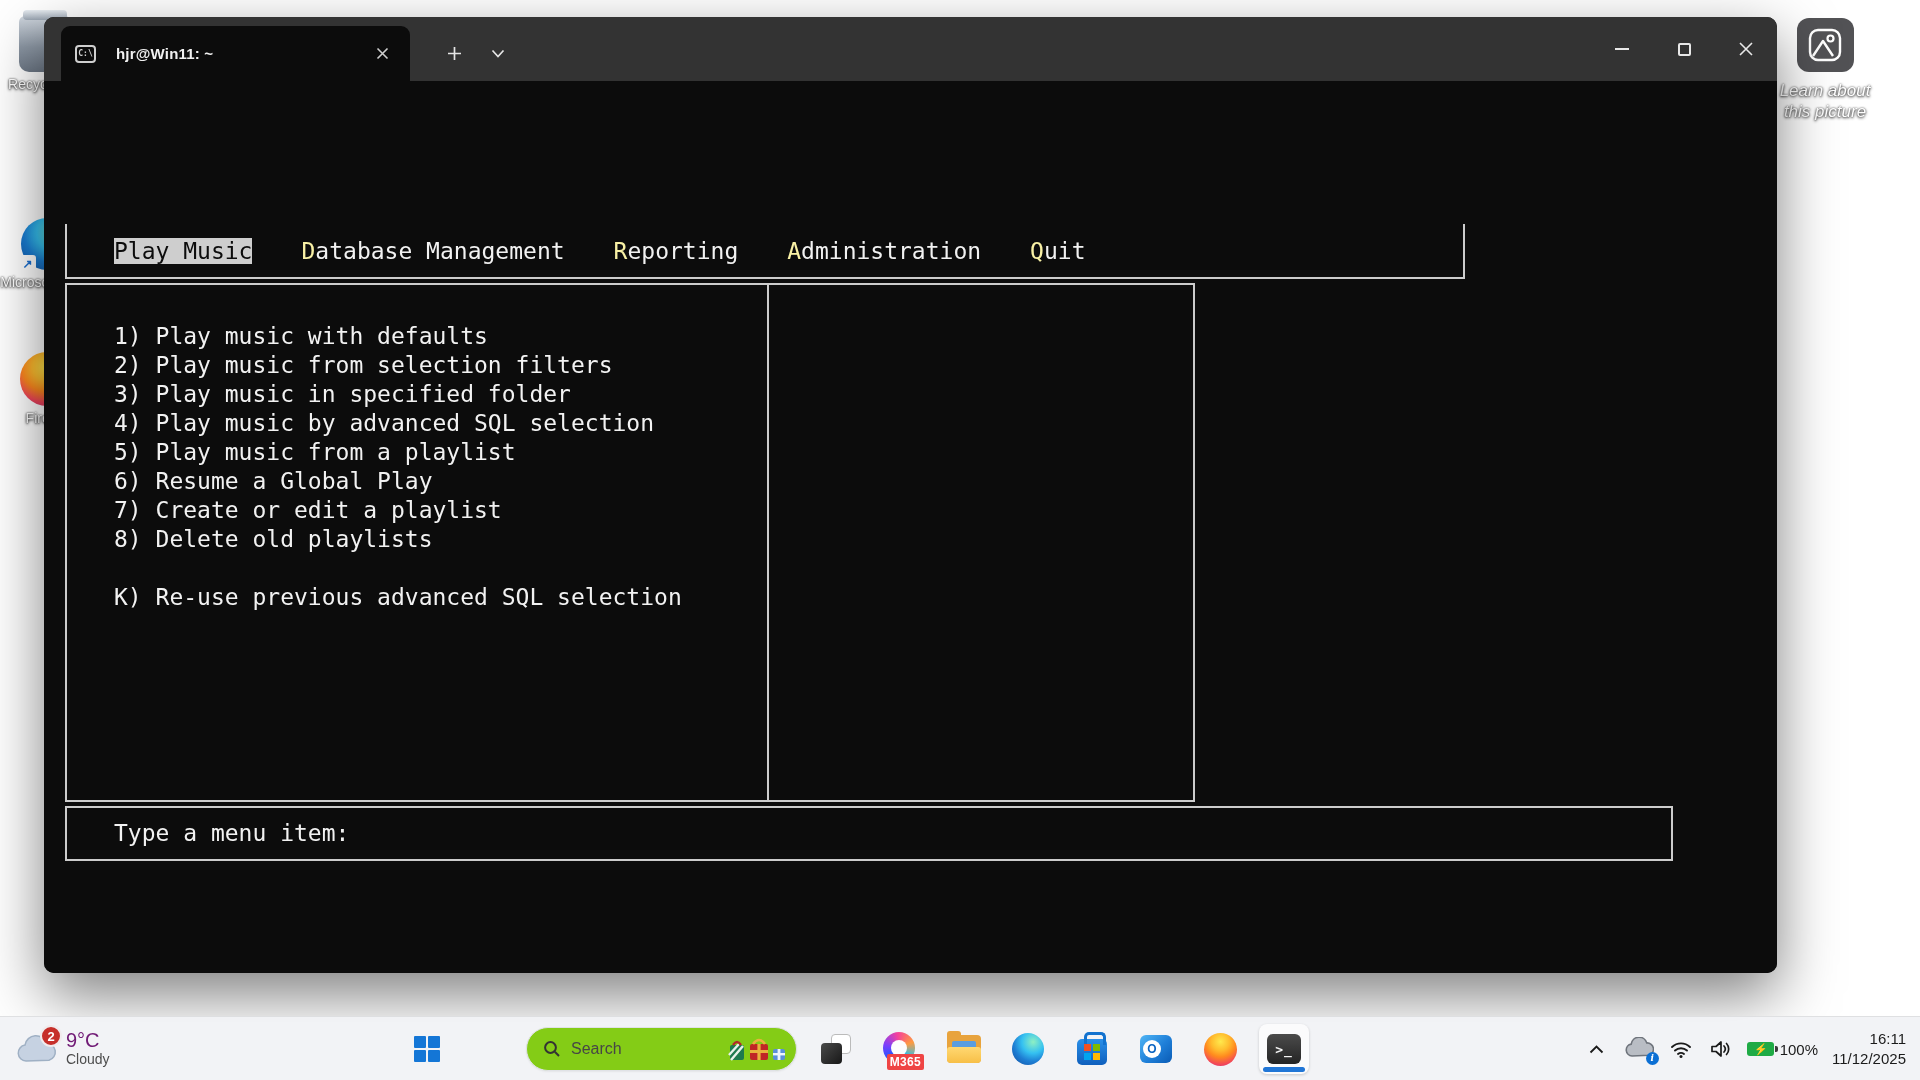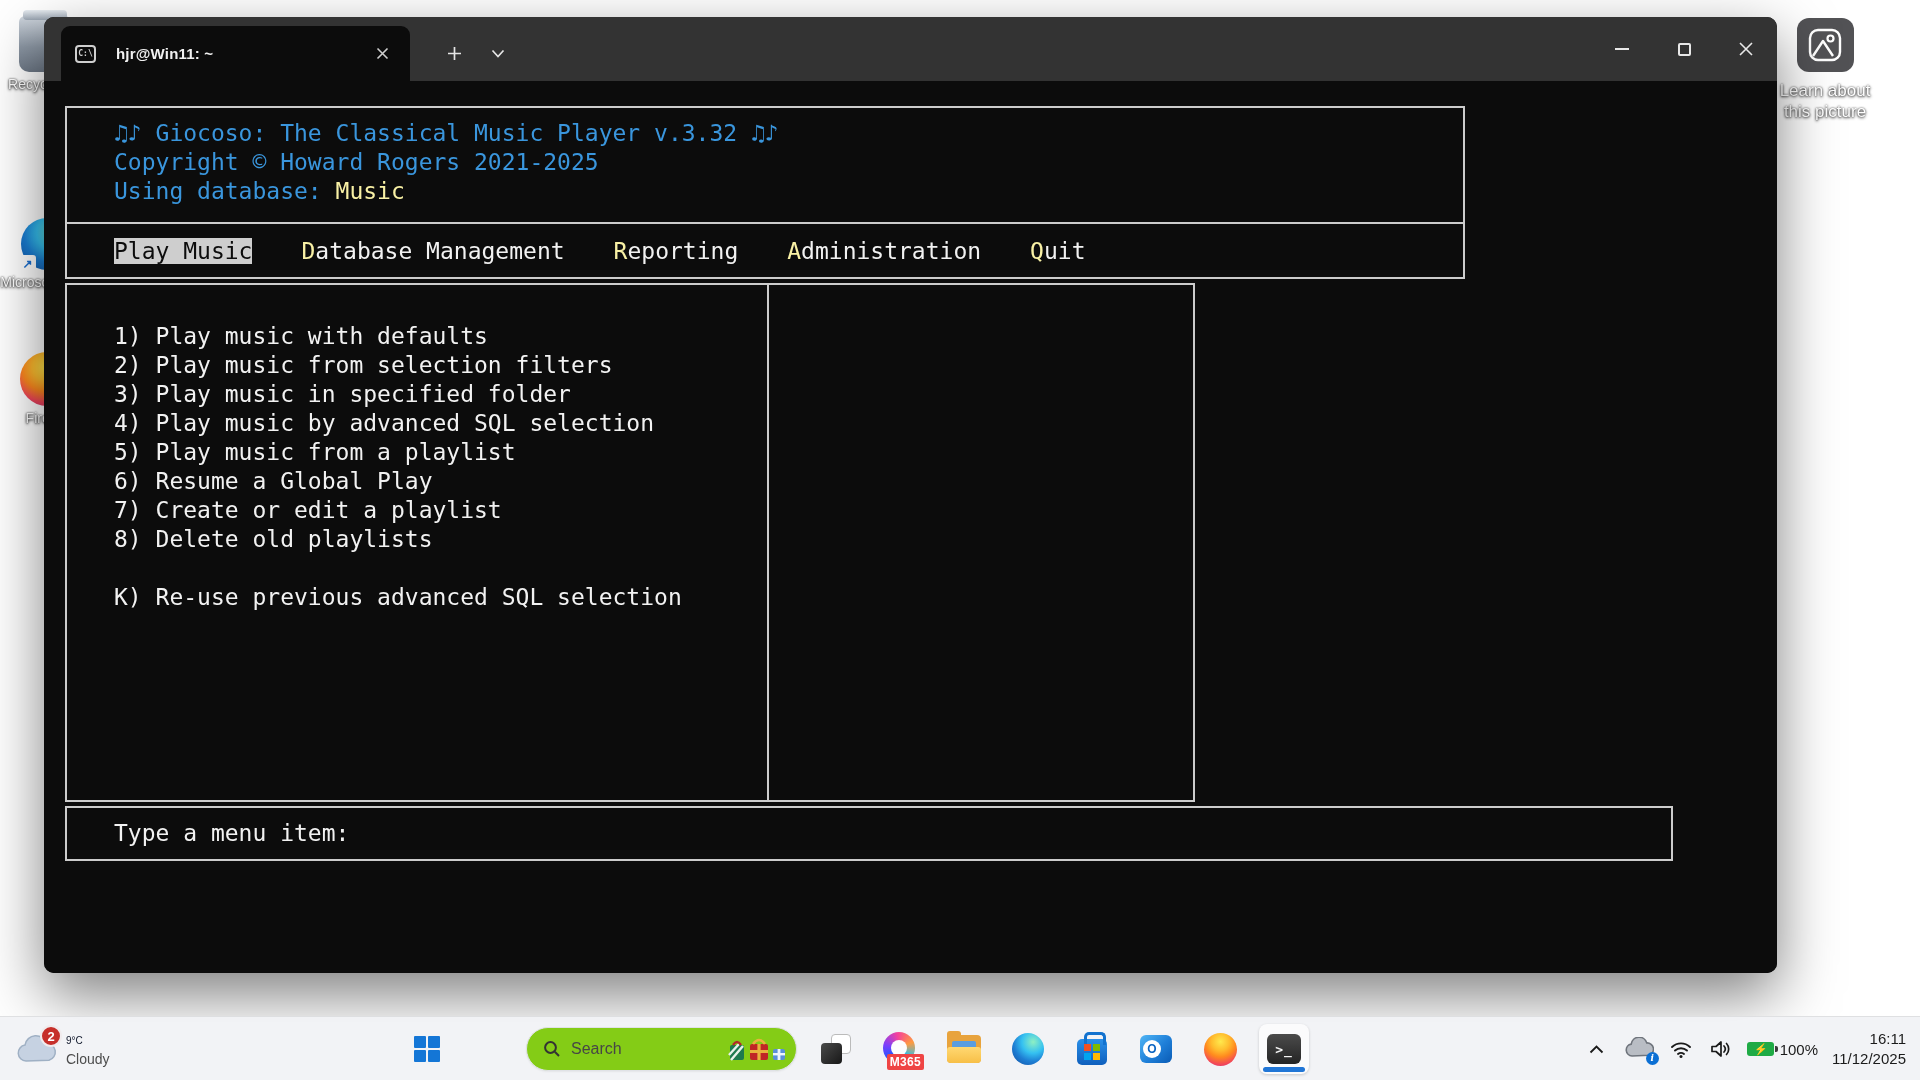--- a/index.html
+++ b/index.html
@@ -30,21 +30,21 @@
   .shortcut-badge { position:absolute; left:-2px; bottom:-2px; width:17px; height:17px; background:#fff; border-radius:3px;
     display:flex; align-items:center; justify-content:center; font-size:12px; color:#1b6fd0; font-weight:bold; }
   .firefox-glyph { width:54px; height:54px; border-radius:50%;
     background:radial-gradient(circle at 50% 28%, #ffe94d 0%, #ffbd2e 30%, #ff8a1e 52%, #f2455a 75%, #b5337f 100%); }
 
   
   .learn-about { position:absolute; right:30px; top:18px; width:130px; text-align:center; z-index:1; }
   .learn-about .icon-sq { margin:0 auto; width:57px; height:54px; border-radius:12px; background:rgba(58,58,62,0.88);
     display:flex; align-items:center; justify-content:center; }
   .learn-about .lbl { margin-top:8px; font-size:17px; color:#fff; line-height:21px;
-    text-shadow:0 1px 3px rgba(0,0,0,.85), 0 0 2px rgba(0,0,0,.6); }
+    text-shadow:0 1px 3px rgba(0,0,0,.85), 0 0 2px rgba(0,0,0,.6);font-style:italic; }
 
   
   .terminal-window { position:absolute; left:44px; top:17px; width:1733px; height:956px;
     border-radius:10px; overflow:hidden; background:#0c0c0c; box-shadow:0 22px 60px rgba(0,0,0,.5); z-index:5; }
   .titlebar { position:absolute; left:0; top:0; right:0; height:64px; background:#333333; }
   .tab { position:absolute; left:17px; top:9px; width:349px; height:55px; background:#0c0c0c;
     border-radius:9px 9px 0 0; display:flex; align-items:center; padding:0 14px; }
   .tab-cmd-icon { width:21px; height:18px; border:2px solid #cfcfcf; border-radius:4px;
     font-family:"DejaVu Sans Mono", monospace; font-size:8px; font-weight:bold; color:#cfcfcf;
     display:flex; align-items:center; justify-content:center; flex:0 0 auto; }
@@ -78,21 +78,21 @@
 
   
   .taskbar { position:absolute; left:0; bottom:0; width:1920px; height:64px;
     background:rgba(241,243,246,0.96); border-top:1px solid rgba(0,0,0,0.08); z-index:10; }
   .weather { position:absolute; left:14px; top:0; height:64px; display:flex; align-items:center; }
   .weather-cloud { position:relative; width:44px; height:36px; }
   .weather-badge { position:absolute; right:-4px; top:-6px; width:22px; height:22px; border-radius:50%;
     background:#c62f2a; color:#fff; font-size:13px; font-weight:bold; display:flex; align-items:center; justify-content:center;
     border:2px solid rgba(241,243,246,0.96); }
   .weather-text { margin-left:8px; }
-  .weather-temp { font-size:10px; color:#0f172a; line-height:19px; }
+  .weather-temp { font-size:20px; color:#701a75; line-height:19px; }
   .weather-cond { font-size:14px; color:#4d4d4d; line-height:18px; }
   .tb-center { position:absolute; left:404px; top:0; height:64px; display:flex; align-items:center; }
   .start-btn { width:46px; height:46px; border-radius:6px; display:flex; align-items:center; justify-content:center; }
   .win-logo { display:grid; grid-template-columns:12px 12px; grid-template-rows:12px 12px; gap:2px; }
   .win-logo div { background:#1476d6; border-radius:1px; }
   .search-pill { margin-left:76px; width:271px; height:44px; background:#84cc16; border:1px solid #e0e2e6;
     border-radius:22px; display:flex; align-items:center; padding:0 10px 0 16px; box-shadow:0 1px 2px rgba(0,0,0,.06); }
   .search-label { margin-left:10px; font-size:16px; color:#464646; flex:1 1 auto; }
   .gifts { display:flex; align-items:flex-end; gap:3px; }
   .tb-icons { display:flex; align-items:center; margin-left:14px; gap:14px; }
@@ -206,25 +206,20 @@
         <div class="win-btn">
           <svg width="16" height="16" viewBox="0 0 16 16">
               <path d="M2 2 L14 14 M14 2 L2 14" stroke="#e8e8e8" stroke-width="1.6"></path>
             </svg>
         </div>
       </div>
     </div>
 
     <div class="screen">
 
-      <div class="tui-box box-header">
-        <div class="tui-blue">♫♪ Giocoso: The Classical Music Player v.3.32 ♫♪</div>
-        <div class="tui-blue">Copyright © Howard Rogers 2021-2025</div>
-        <div><span class="tui-blue">Using database: </span><span class="tui-yellow">Music</span></div>
-      </div>
 
       <div class="tui-box box-menubar">
         <span class="menubar-item selected">Play Music</span>
         <span class="menubar-item"><span class="tui-yellow">D</span><span>atabase Management</span></span>
         <span class="menubar-item"><span class="tui-yellow">R</span><span>eporting</span></span>
         <span class="menubar-item"><span class="tui-yellow">A</span><span>dministration</span></span>
         <span class="menubar-item"><span class="tui-yellow">Q</span><span>uit</span></span>
       </div>
 
       <div class="tui-box box-content">

